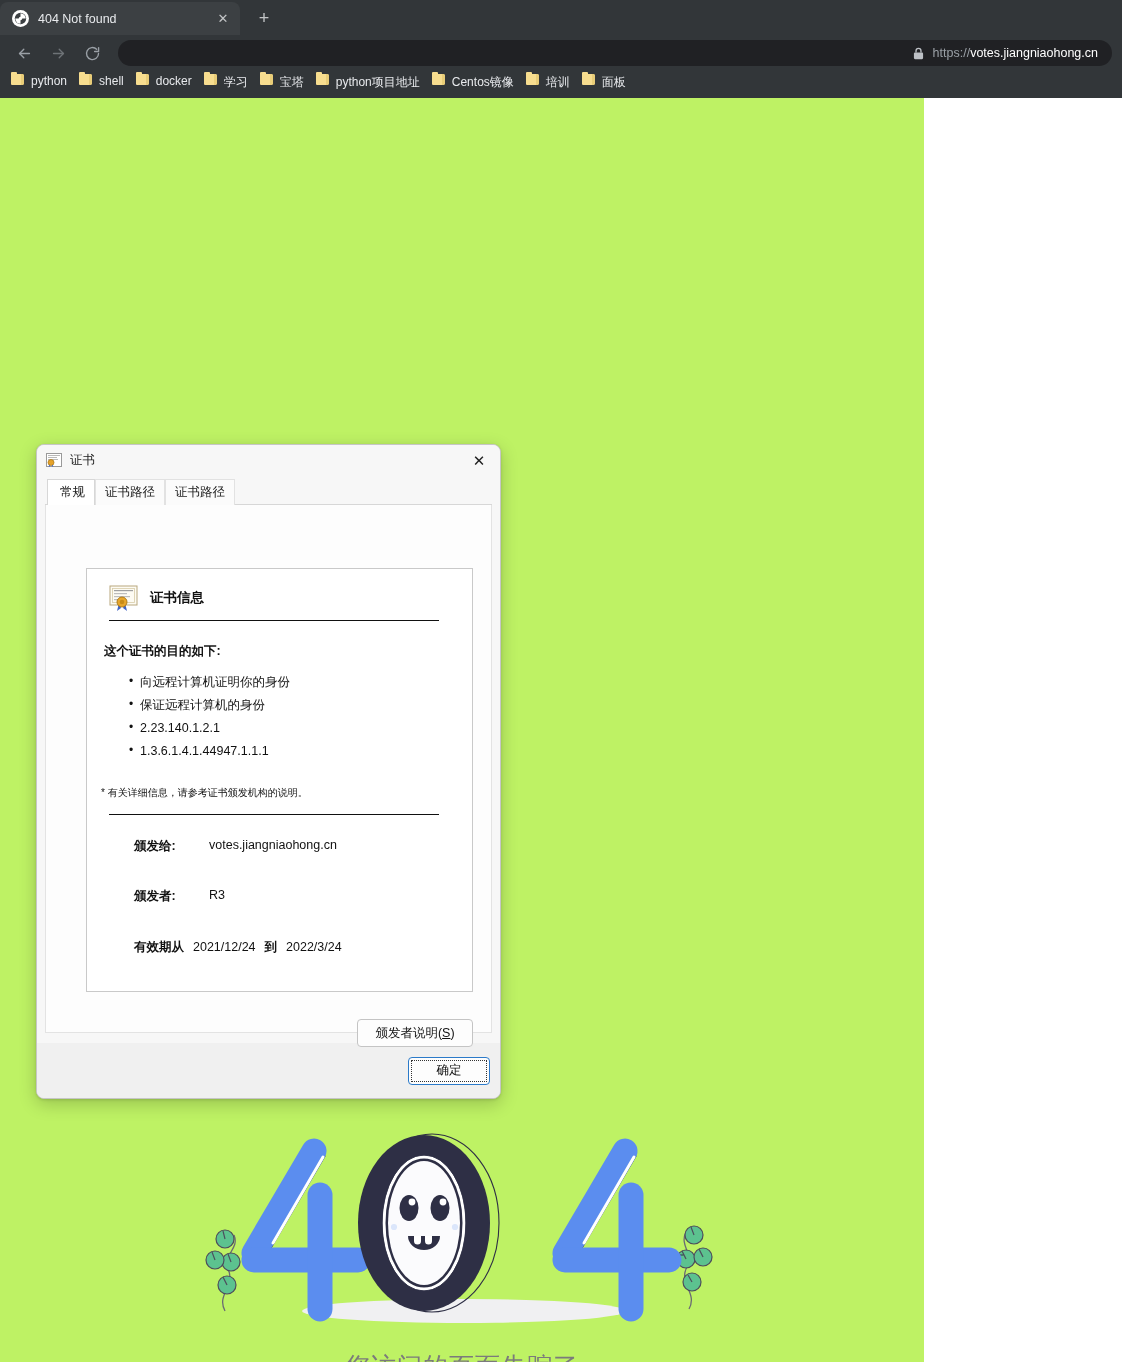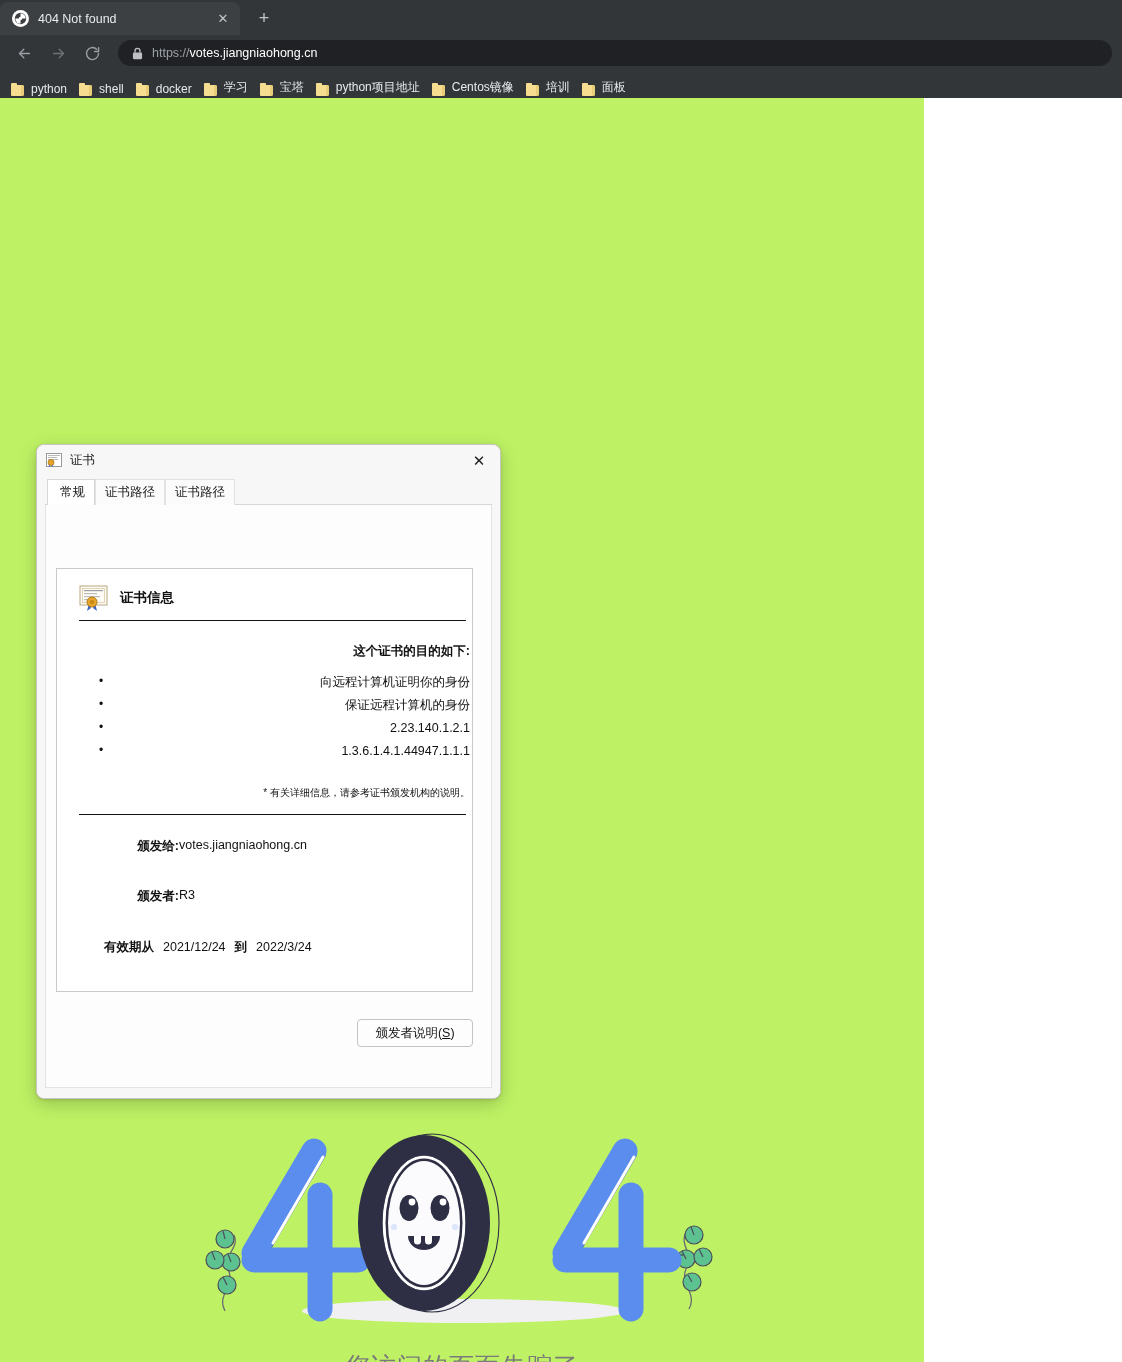--- a/index.html
+++ b/index.html
@@ -59,33 +59,34 @@
     display: flex; align-items: center; justify-content: center;
     color: #9aa0a6;
   }
   .nav-btn.disabled { color: #6e7377; }
   .nav-btn svg { display: block; }
   .omnibox {
     flex: 1; height: 26px; margin-left: 6px;
     background: #202124; border-radius: 13px;
     display: flex; align-items: center;
     padding: 0 14px;
+    justify-content: flex-end;
   }
   .lock-icon { margin-right: 9px; display: flex; align-items: center; }
   .url { font-size: 12.5px; white-space: nowrap; }
   .url .scheme { color: #9aa0a6; }
   .url .host { color: #ffffff; }
 
   .bookmarks {
     height: 27px; background: #323639;
     display: flex; align-items: center;
     padding: 0 8px;
   }
   .bm {
-    display: flex; align-items: flex-end;
+    display: flex; align-items: flex-start;
     padding: 0 9px 0 3px; height: 22px;
     border-radius: 3px;
   }
   .bm-folder {
     width: 13px; height: 11px; flex: none; margin-right: 7px;
     position: relative;
     background: #f7dd8f;
     border-radius: 1px 2px 2px 1px;
   }
   .bm-folder::before {
@@ -171,26 +172,25 @@
 
   .cd-panel {
     flex: 1; background: #fdfdfd;
     border: 1px solid #e3e3e3; border-top: none;
     margin-bottom: 10px;
     position: relative;
   }
 
   .cert-card {
     position: absolute;
-    left: 10px; top: 63px; right: 18px;
+    left: 40px; top: 63px; right: 18px;
     height: 424px;
     background: #ffffff;
     border: 1px solid #c9c9c9;
-    padding: 16px 2px 0 14px;
-    text-align: right;
+    padding: 16px 29px 0 14px;
   }
   .cc-head { display: flex; align-items: center; gap: 11px; padding-left: 8px; }
   .cc-head-icon { width: 30px; height: 26px; flex: none; }
   .cc-head-title { font-size: 13.5px; font-weight: bold; color: #111; }
   .cc-rule { height: 1px; background: #111; margin: 9px 4px 0 8px; }
 
   .cc-purpose-title {
     font-size: 12.5px; font-weight: bold; color: #111;
     margin: 22px 0 0 3px;
   }
@@ -507,15 +507,18 @@
           </div>
         </div>
 
         <div class="issuer-btn-row">
           <button class="issuer-btn"><span>颁发者说明(</span><u>S</u><span>)</span></button>
         </div>
 
       </div>
     </div>
 
+    <div class="cd-footer">
+      <button class="ok-btn">确定</button>
+    </div>
   </div>
 
 </div>
 
 </body></html>

